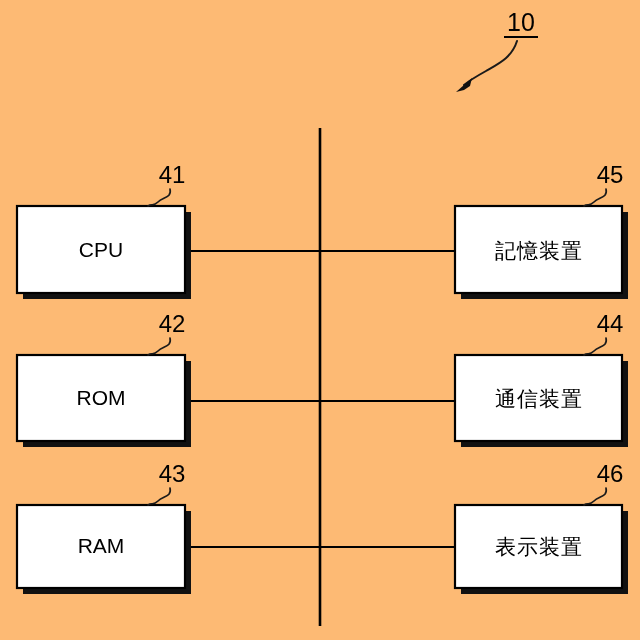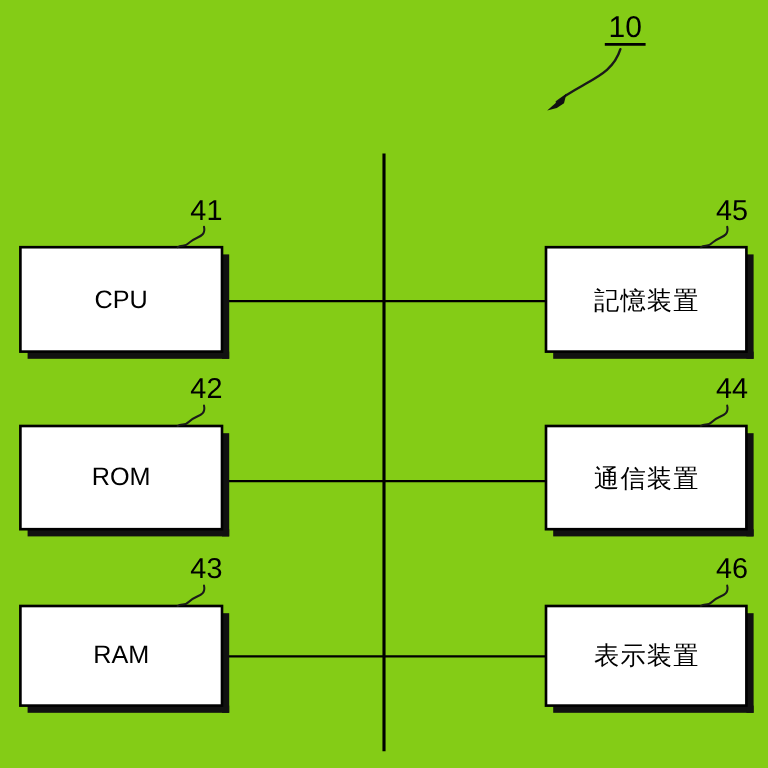--- a/index.html
+++ b/index.html
@@ -7,21 +7,21 @@
     padding: 0;
     background: #ffffff;
   }
   body {
     font-family: "Liberation Sans", "DejaVu Sans", sans-serif;
   }
   #figure-root {
     position: relative;
     width: 640px;
     height: 640px;
-    background: #84cc16;
+    background: #fdba74;
     overflow: hidden;
   }
   #figure-svg {
     position: absolute;
     left: 0;
     top: 0;
     width: 640px;
     height: 640px;
     display: block;
   }

